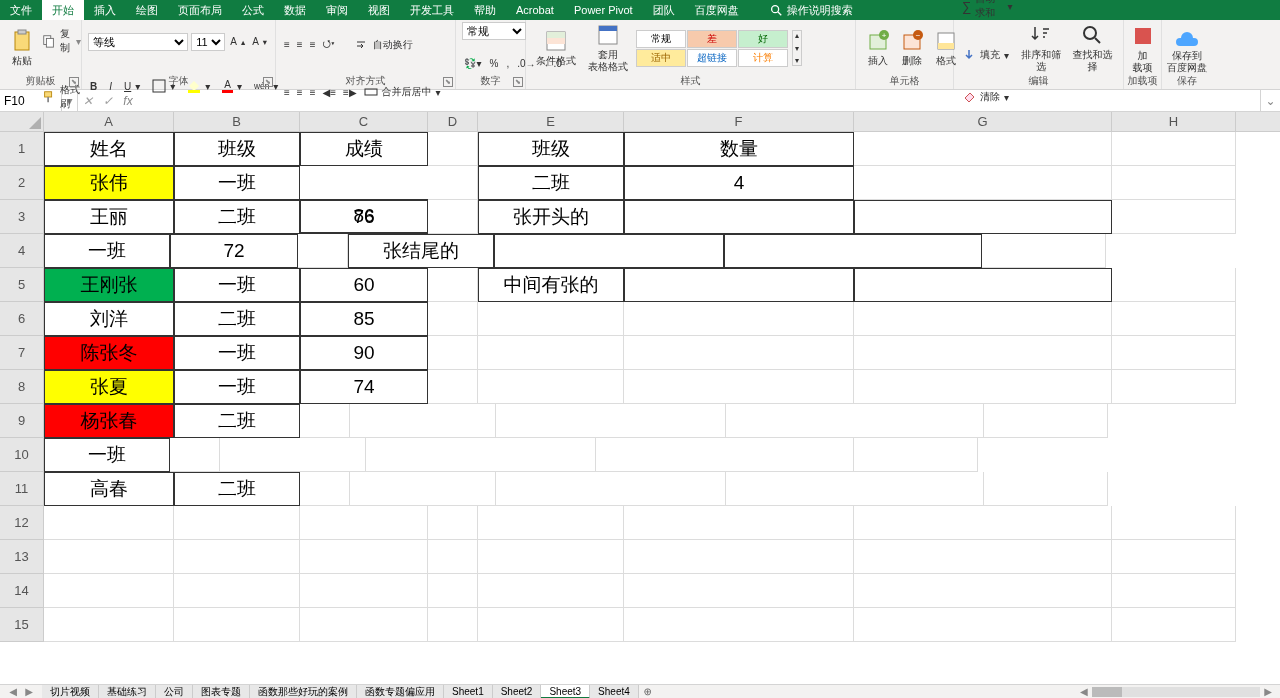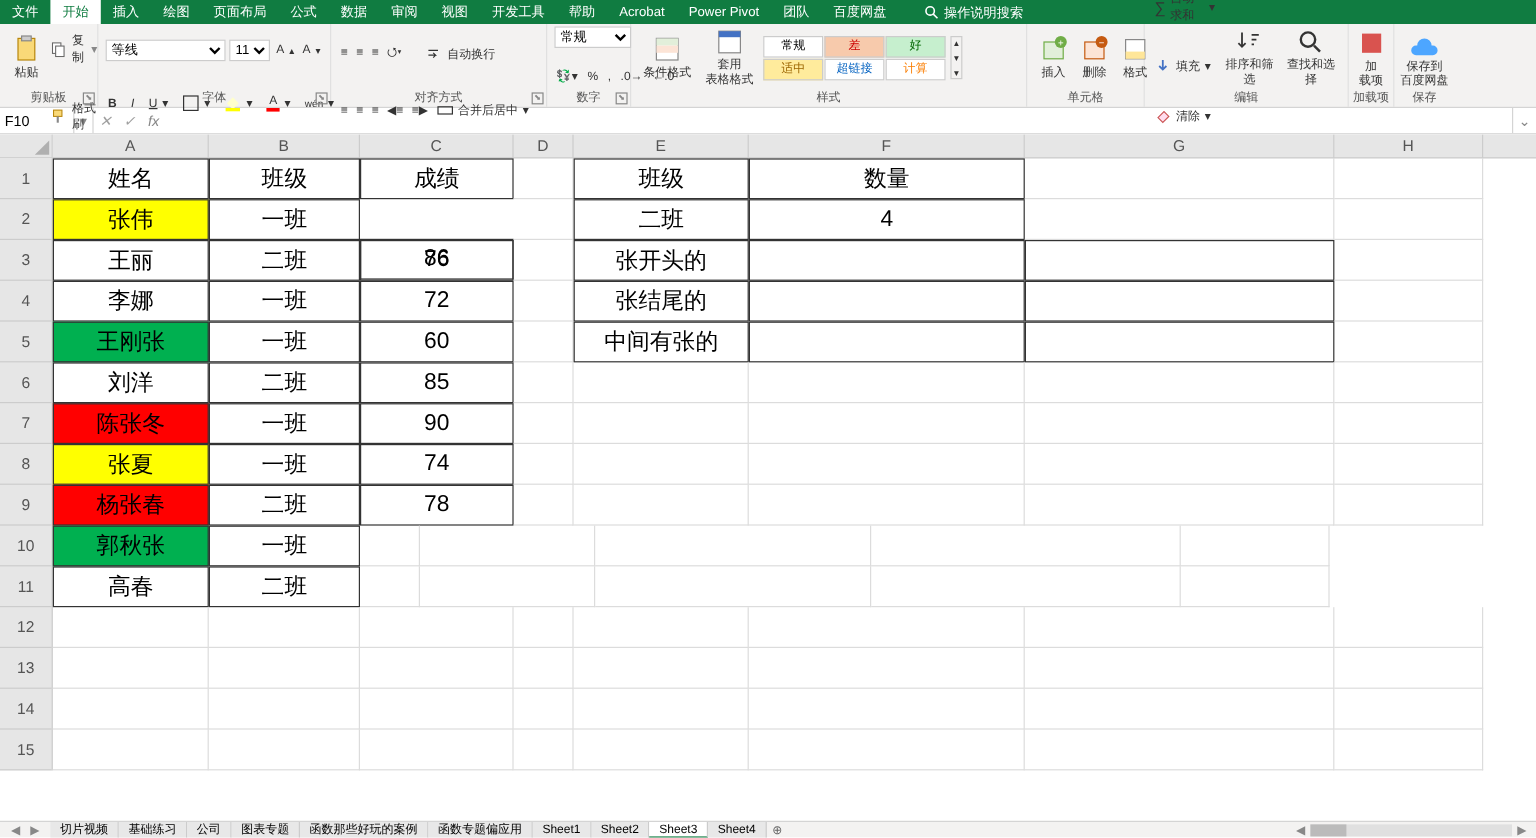--- a/index.html
+++ b/index.html
@@ -382,21 +382,20 @@
         <div class="cell brd" style="width: 130px;">王丽</div>
         <div class="cell brd" style="width: 126px;">二班</div>
         <div class="cell brd" style="width: 128px;">76</div>
         <div class="cell" style="width: 50px;"></div>
         <div class="cell brd" style="width: 146px;">张开头的</div>
         <div class="cell brd" style="width: 230px;"></div>
         <div class="cell brd" style="width: 258px;"></div>
         <div class="cell" style="width: 124px;"></div>
       </div>
       <div class="crow">
-        <div class="cell brd" style="width: 130px;">李娜</div>
         <div class="cell brd" style="width: 126px;">一班</div>
         <div class="cell brd" style="width: 128px;">72</div>
         <div class="cell" style="width: 50px;"></div>
         <div class="cell brd" style="width: 146px;">张结尾的</div>
         <div class="cell brd" style="width: 230px;"></div>
         <div class="cell brd" style="width: 258px;"></div>
         <div class="cell" style="width: 124px;"></div>
       </div>
       <div class="crow">
         <div class="cell brd" style="width: 130px; background: rgb(0, 176, 80);">王刚张</div>
@@ -434,29 +433,27 @@
         <div class="cell brd" style="width: 128px;">74</div>
         <div class="cell" style="width: 50px;"></div>
         <div class="cell" style="width: 146px;"></div>
         <div class="cell" style="width: 230px;"></div>
         <div class="cell" style="width: 258px;"></div>
         <div class="cell" style="width: 124px;"></div>
       </div>
       <div class="crow">
         <div class="cell brd" style="width: 130px; background: rgb(255, 0, 0);">杨张春</div>
         <div class="cell brd" style="width: 126px;">二班</div>
-        <div class="cell brd" style="width: 128px;">78</div>
-        <div class="cell" style="width: 50px;"></div>
-        <div class="cell" style="width: 146px;"></div>
-        <div class="cell" style="width: 230px;"></div>
-        <div class="cell" style="width: 258px;"></div>
-        <div class="cell" style="width: 124px;"></div>
-      </div>
-      <div class="crow">
-        <div class="cell brd" style="width: 130px; background: rgb(0, 176, 80);">郭秋张</div>
+        <div class="cell" style="width: 50px;"></div>
+        <div class="cell" style="width: 146px;"></div>
+        <div class="cell" style="width: 230px;"></div>
+        <div class="cell" style="width: 258px;"></div>
+        <div class="cell" style="width: 124px;"></div>
+      </div>
+      <div class="crow">
         <div class="cell brd" style="width: 126px;">一班</div>
         <div class="cell" style="width: 50px;"></div>
         <div class="cell" style="width: 146px;"></div>
         <div class="cell" style="width: 230px;"></div>
         <div class="cell" style="width: 258px;"></div>
         <div class="cell" style="width: 124px;"></div>
       </div>
       <div class="crow">
         <div class="cell brd" style="width: 130px;">高春</div>
         <div class="cell brd" style="width: 126px;">二班</div>

